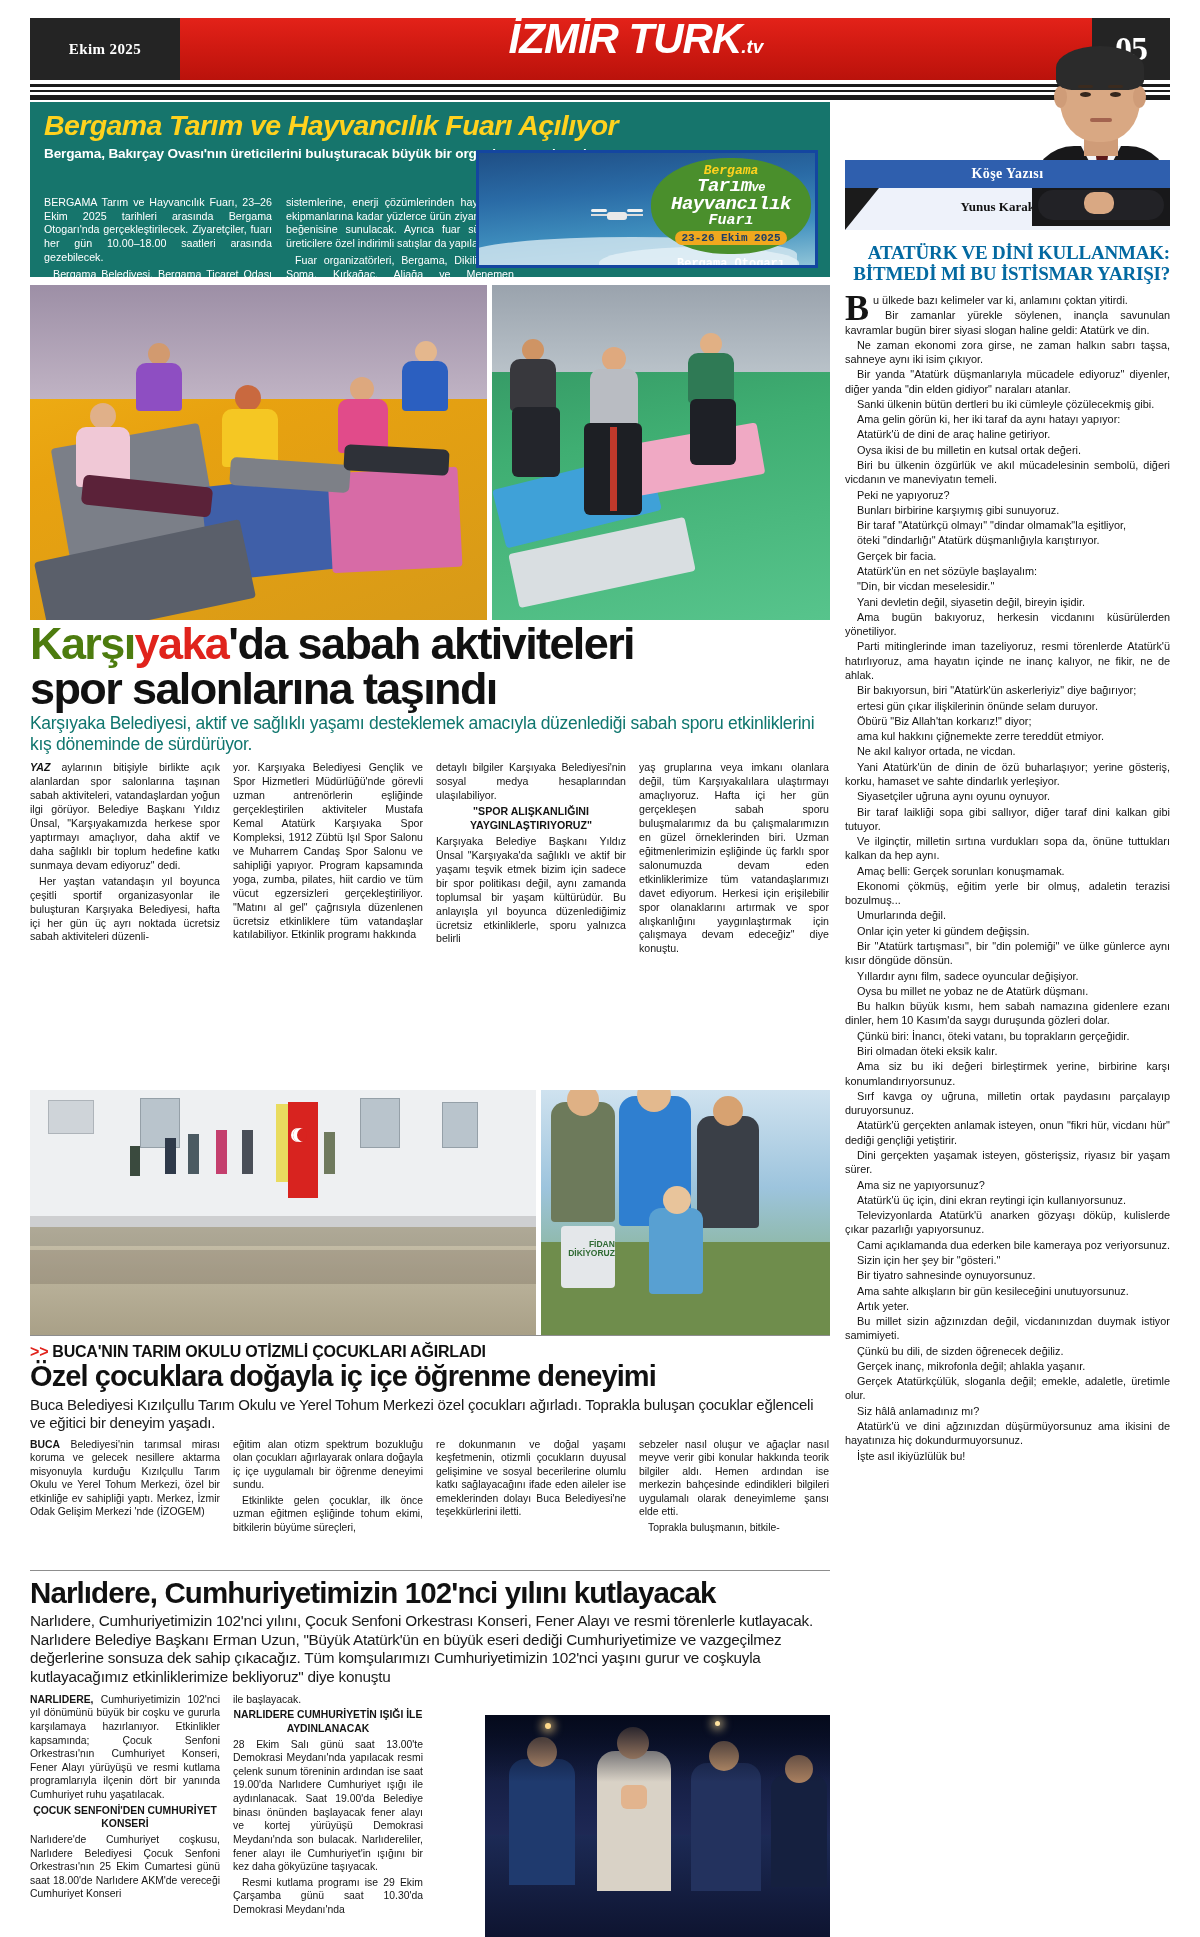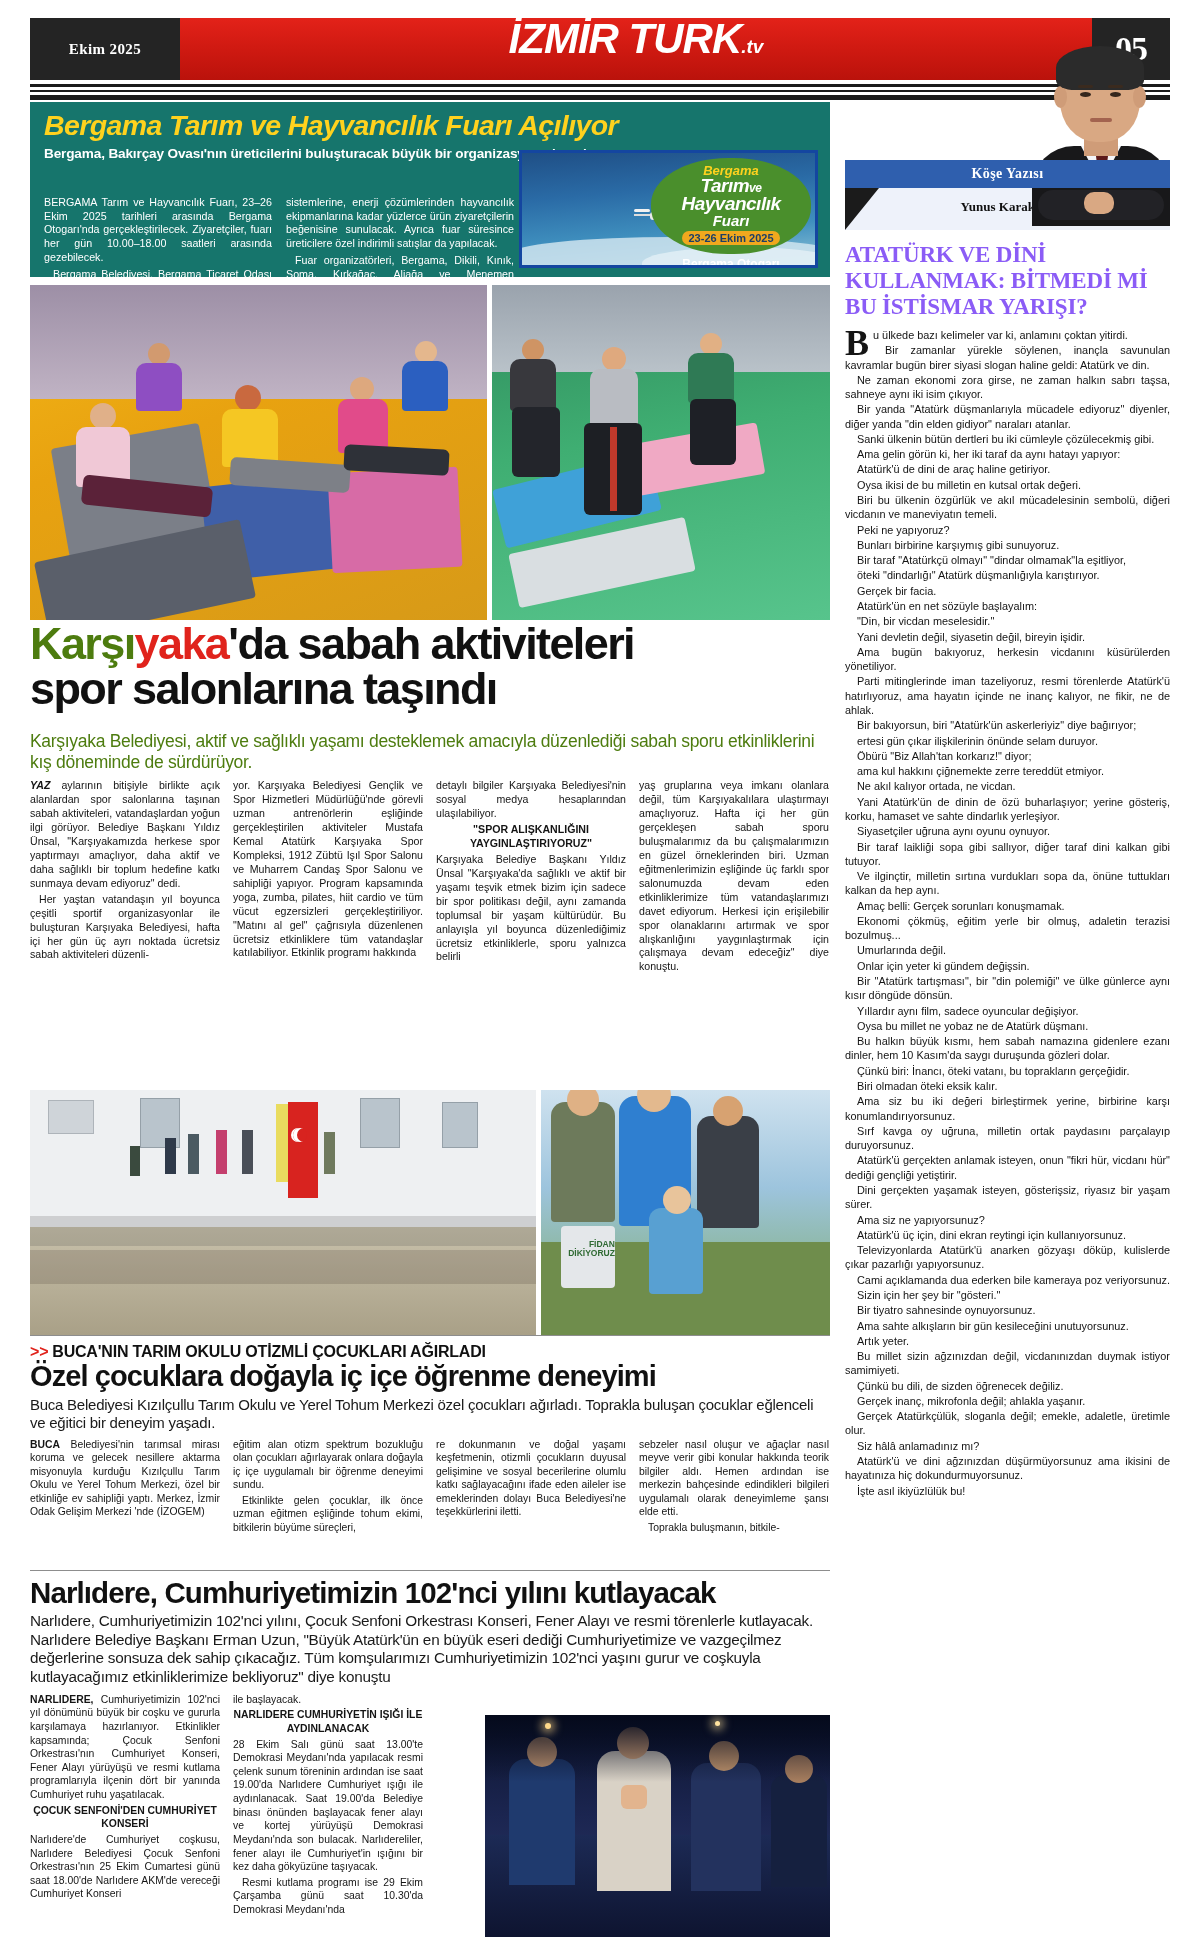--- a/index.html
+++ b/index.html
@@ -60,23 +60,23 @@
              background:#16756c; padding:9px 12px 10px 14px; }
   .bg-h1 { color:#ffd21e; font-size:28.5px; font-weight:bold; font-style:italic;
            letter-spacing:-.6px; line-height:1.04; margin:0 0 5px 0; }
   .bg-sub { color:#ffffff; font-size:13.6px; font-weight:bold; letter-spacing:-.15px; margin:0 0 7px 0; }
   .bg-cols { display:flex; gap:14px; }
   .bg-col { width:228px; color:#ffffff; font-size:10.7px; line-height:1.30; text-align:justify;margin-top:28px; }
   .bg-col p { margin:0 0 3px 0; text-indent:9px; }
   .bg-col p.noind { text-indent:0; }
 
   
-  .bg-ad { position:absolute; right:12px; top:48px; width:299px; height:118px;
+  .bg-ad { position:absolute; right:12px; top:48px; width:342px; height:118px;
            background:linear-gradient(175deg,#1f4f86 0%,#2a6ba6 35%,#3f8fbe 68%,#8fc4d8 100%);
-           border:3px solid #1446a0; overflow:hidden; }
+           border:3px solid #1446a0; overflow:hidden;font-family:Liberation Mono, monospace; }
   .ad-cloud { position:absolute; bottom:-6px; left:-12px; width:330px; height:34px; background:#cfe4ee;
               border-radius:50% 50% 0 0; opacity:.85; }
   .ad-cloud2 { position:absolute; bottom:-14px; left:120px; width:200px; height:32px; background:#e3f0f6;
                border-radius:50% 50% 0 0; opacity:.8; }
   .ad-drone { position:absolute; left:112px; top:52px; width:52px; height:22px; }
   .ad-drone .body { position:absolute; left:16px; top:7px; width:20px; height:8px; border-radius:3px; background:#e9e9e9; }
   .ad-drone .arm { position:absolute; top:9px; width:52px; height:2px; background:#ddd; }
   .ad-drone .prop { position:absolute; top:4px; width:16px; height:3px; border-radius:3px; background:#f2f2f2; }
   .ad-badge { position:absolute; right:4px; top:5px; width:160px; text-align:center; }
   .ad-green { background:#4a8f2c; border-radius:48%; padding:6px 6px 8px 6px; }
@@ -90,22 +90,22 @@
 
   
   .kose { position:absolute; left:845px; top:160px; width:325px; }
   .kose-hdr { background:#2f5fae; color:#fff; text-align:center; font-weight:bold; font-size:14px;
               font-family:"Liberation Serif", serif; padding:6px 0; letter-spacing:.4px; position:relative; z-index:7; }
   .kose-name-wrap { position:relative; background:#eef2fa; height:42px; }
   .kose-tri { position:absolute; left:0; top:0; width:0; height:0;
               border-left:34px solid #1b1b1b; border-bottom:42px solid transparent; }
   .kose-name { position:absolute; left:0; right:0; top:11px; text-align:center; font-weight:bold;
                font-size:13px; font-family:"Liberation Serif", serif; color:#111; }
-  .kose-title { margin-top:12px; text-align:left; font-family:"Liberation Serif", serif; font-weight:bold;
-                font-size:23px; line-height:1.13; letter-spacing:-.2px; color:#8b5cf6; }
+  .kose-title { margin-top:12px; text-align:right; font-family:"Liberation Serif", serif; font-weight:bold;
+                font-size:19px; line-height:1.13; letter-spacing:-.2px; color:#0369a1; }
   .kose-body { margin-top:8px; font-size:10.9px; line-height:1.31; color:#141414; text-align:justify; }
   .kose-body p { margin:0 0 1px 0; text-indent:12px; }
   .kose-body p.first { text-indent:0; }
   .kose-body .dropcap { float:left; font-family:"Liberation Serif", serif; font-weight:bold; font-size:36px;
                         line-height:.78; margin:1px 4px 0 0; }
 
   
   .photo { position:relative; overflow:hidden; background:#c9ccd2; }
   .ph-label { position:absolute; color:#fff; font-weight:bold; font-size:11px; }
 
@@ -124,21 +124,21 @@
   .bp2 { flex:1; background:linear-gradient(180deg,#cfe2ef 0%,#9dc4dd 40%,#7aa95f 100%); position:relative; overflow:hidden; }
 
   .narli-photo { position:absolute; left:485px; top:1715px; width:345px; height:222px;
                  background:linear-gradient(180deg,#0d1530 0%,#1b2550 45%,#2d3a6b 100%); overflow:hidden; }
 
   
   .karsi { position:absolute; left:30px; top:622px; width:800px; }
   .k-head { font-weight:bold; font-size:45px; line-height:.99; letter-spacing:-1.6px; margin:0; }
   .k-head .g { color:#4d7c0f; }
   .k-head .r { color:#e0231c; }
-  .k-sub { font-size:17.5px; line-height:1.18; color:#4d7c0f; margin:20px 0 7px 0; letter-spacing:-.3px; }
+  .k-sub { font-size:17.5px; line-height:1.18; color:#0f766e; margin:2px 0 7px 0; letter-spacing:-.3px; }
   .k-cols { display:flex; gap:13px; font-size:10.6px; line-height:1.315; text-align:justify; color:#141414; }
   .k-col { width:190px; }
   .k-col p { margin:0 0 2px 0; text-indent:9px; }
   .k-col p.noind { text-indent:0; }
   .k-col .lead { font-weight:bold;font-style:italic; }
   .k-sh { font-weight:bold; text-align:center; margin:5px 0 3px 0; text-indent:0 !important; }
 
   
   .buca { position:absolute; left:30px; top:1343px; width:800px; }
   .b-kicker { font-weight:bold; font-size:16px; letter-spacing:-.2px; margin:0 0 1px 0; color:#111; }

